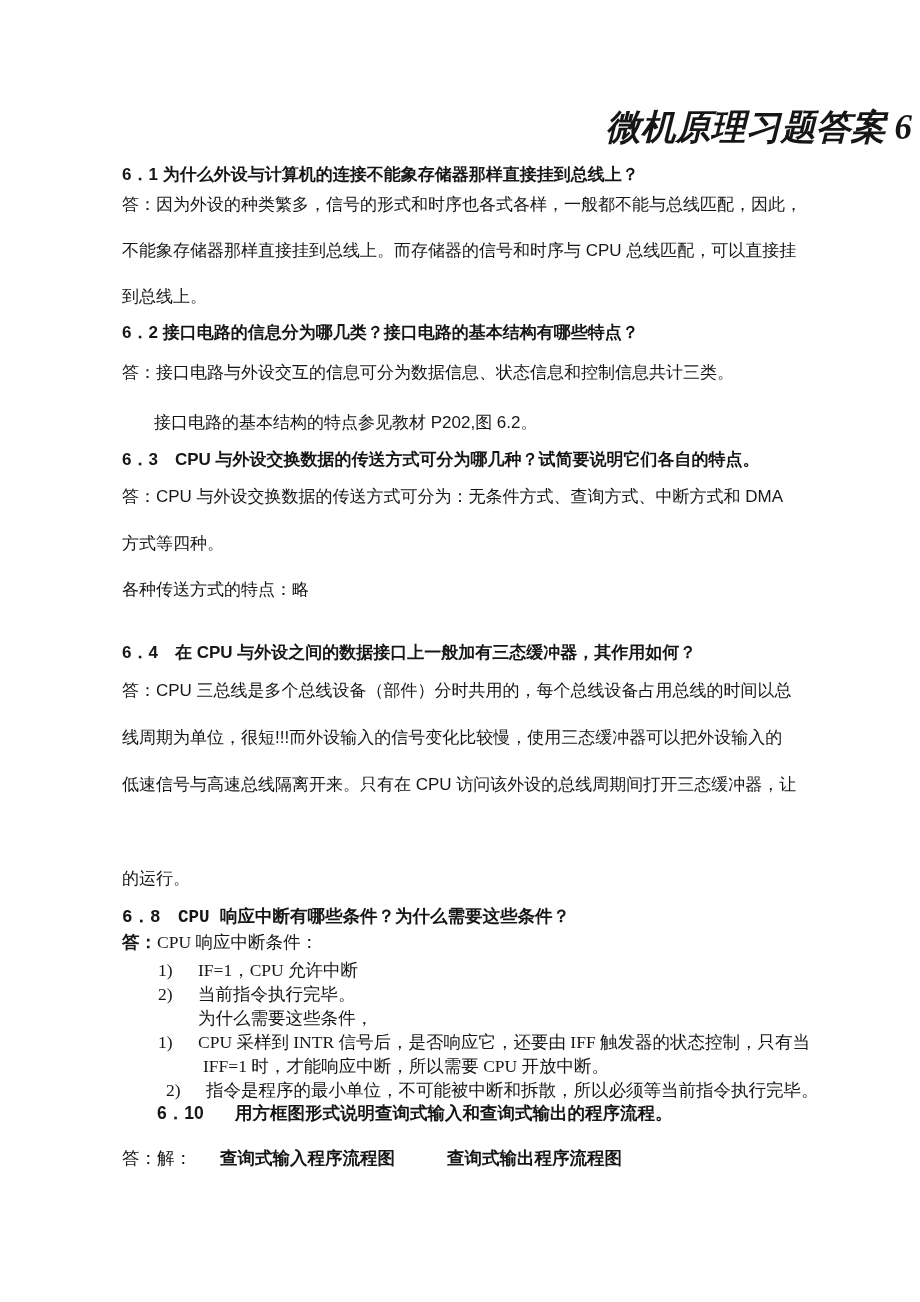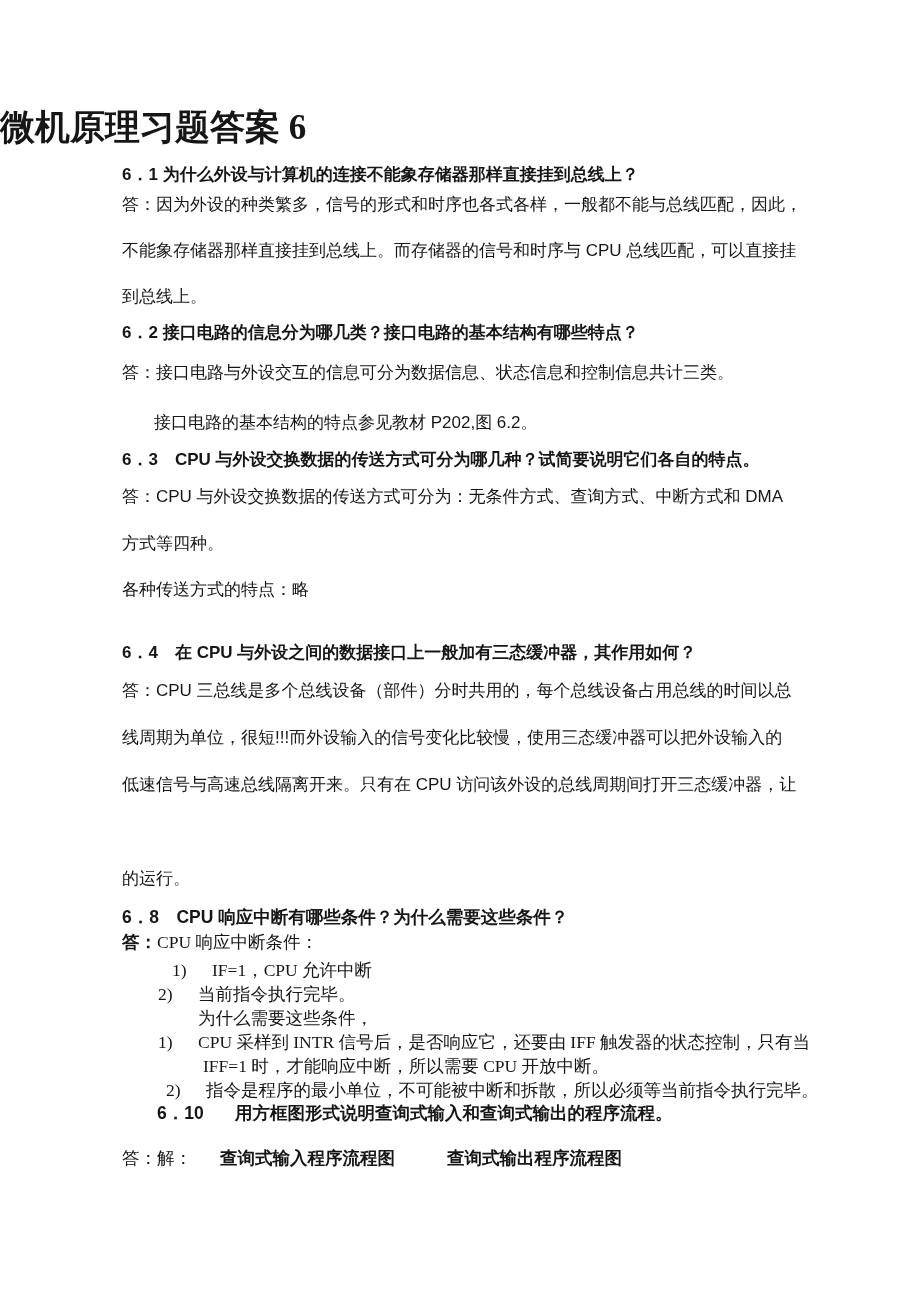--- a/index.html
+++ b/index.html
@@ -21,26 +21,27 @@
   .t  { font-family: "Liberation Sans", sans-serif; }
   
   .h  { font-family: "Liberation Sans", sans-serif; font-weight: bold; }
   
   .b  { font-family: "Liberation Serif", serif; font-size: 17.5px; }
   
   .hb { font-family: "Liberation Sans", sans-serif; font-weight: bold; font-size: 17.5px; }
   .title {
     position: absolute;
     top: 104px; left: 0; width: 912px;
-    text-align: left;
+    text-align: right;
     font-family: "Liberation Serif", serif;
     font-weight: bold;
     font-size: 35px;
     line-height: 48px;
     white-space: nowrap;
+    font-style: italic;
   }
   .marker { display: inline-block; width: 40px; }
   .qnum610 { display: inline-block; width: 78px; }
   .bold-label { font-weight: bold; }
   .cap1 { position: absolute; left: 98px; top: 0; }
   .cap2 { position: absolute; left: 325px; top: 0; }
 </style>
 </head>
 <body>
 
@@ -61,24 +62,24 @@
   <div class="line t" style="top:485px; left:122px;">答：CPU 与外设交换数据的传送方式可分为：无条件方式、查询方式、中断方式和 DMA</div>
   <div class="line t" style="top:532px; left:122px;">方式等四种。</div>
   <div class="line t" style="top:578px; left:122px;">各种传送方式的特点：略</div>
 
   <div class="line h" style="top:641px; left:122px;">6．4　在 CPU 与外设之间的数据接口上一般加有三态缓冲器，其作用如何？</div>
   <div class="line t" style="top:679px; left:122px;">答：CPU 三总线是多个总线设备（部件）分时共用的，每个总线设备占用总线的时间以总</div>
   <div class="line t" style="top:726px; left:122px;">线周期为单位，很短!!!而外设输入的信号变化比较慢，使用三态缓冲器可以把外设输入的</div>
   <div class="line t" style="top:773px; left:122px;">低速信号与高速总线隔离开来。只有在 CPU 访问该外设的总线周期间打开三态缓冲器，让</div>
   <div class="line t" style="top:867px; left:122px;">的运行。</div>
 
-  <div class="line hb" style="top:905px; left:122px;">6．8　CPU 响应中断有哪些条件？为什么需要这些条件？</div>
+  <div class="line hb" style="top:905px; left:122px;font-family:Liberation Mono, monospace;">6．8　CPU 响应中断有哪些条件？为什么需要这些条件？</div>
   <div class="line b" style="top:930px; left:122px;"><span class="bold-label">答：</span><span>CPU 响应中断条件：</span></div>
 
-  <div class="line b" style="top:958px; left:158px;margin-left:14px;"><span class="marker">1)</span><span>IF=1，CPU 允许中断</span></div>
+  <div class="line b" style="top:958px; left:158px;"><span class="marker">1)</span><span>IF=1，CPU 允许中断</span></div>
   <div class="line b" style="top:982px; left:158px;"><span class="marker">2)</span><span>当前指令执行完毕。</span></div>
   <div class="line b" style="top:1006px; left:198px;">为什么需要这些条件，</div>
   <div class="line b" style="top:1030px; left:158px;"><span class="marker">1)</span><span>CPU 采样到 INTR 信号后，是否响应它，还要由 IFF 触发器的状态控制，只有当</span></div>
   <div class="line b" style="top:1054px; left:203px;">IFF=1 时，才能响应中断，所以需要 CPU 开放中断。</div>
   <div class="line b" style="top:1078px; left:158px;margin-left:8px;"><span class="marker">2)</span><span>指令是程序的最小单位，不可能被中断和拆散，所以必须等当前指令执行完毕。</span></div>
 
   <div class="line hb" style="top:1101px; left:157px;"><span class="qnum610">6．10</span><span>用方框图形式说明查询式输入和查询式输出的程序流程。</span></div>
   <div class="line b" style="top:1138px; left:122px;margin-top:8px;"><span>答：解：</span><span class="cap1 hb">查询式输入程序流程图</span><span class="cap2 hb">查询式输出程序流程图</span></div>
 
 </div>

